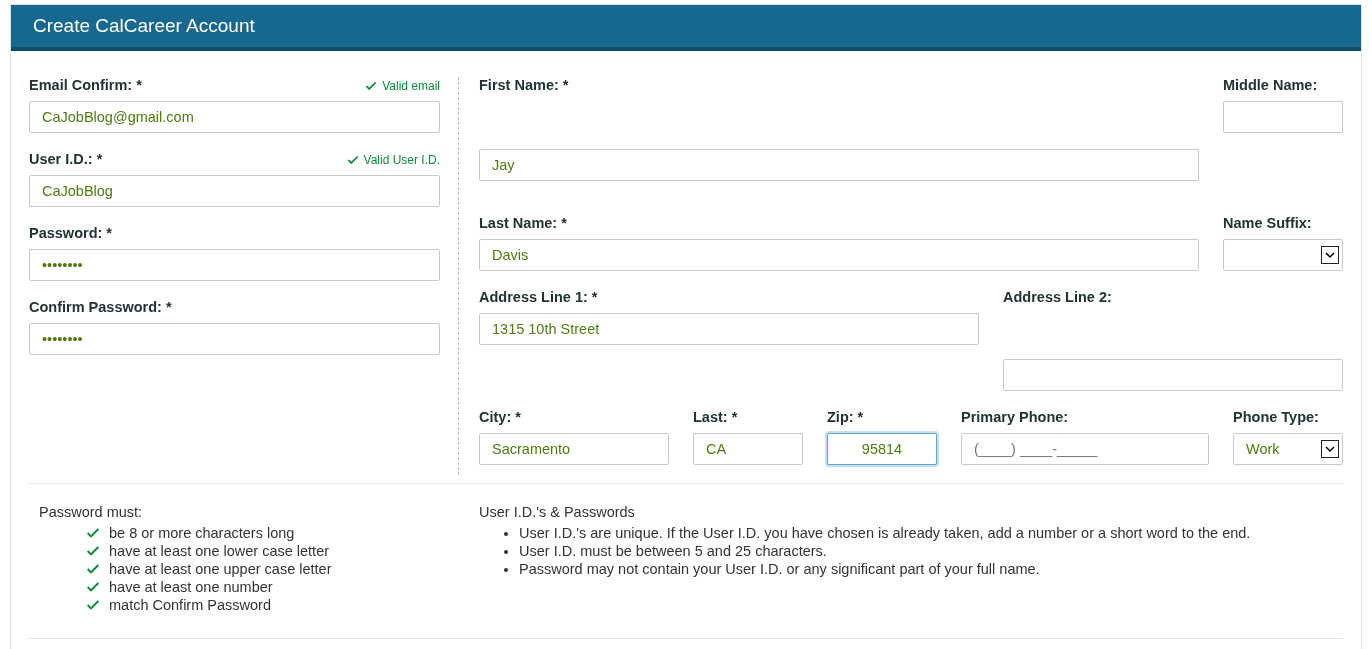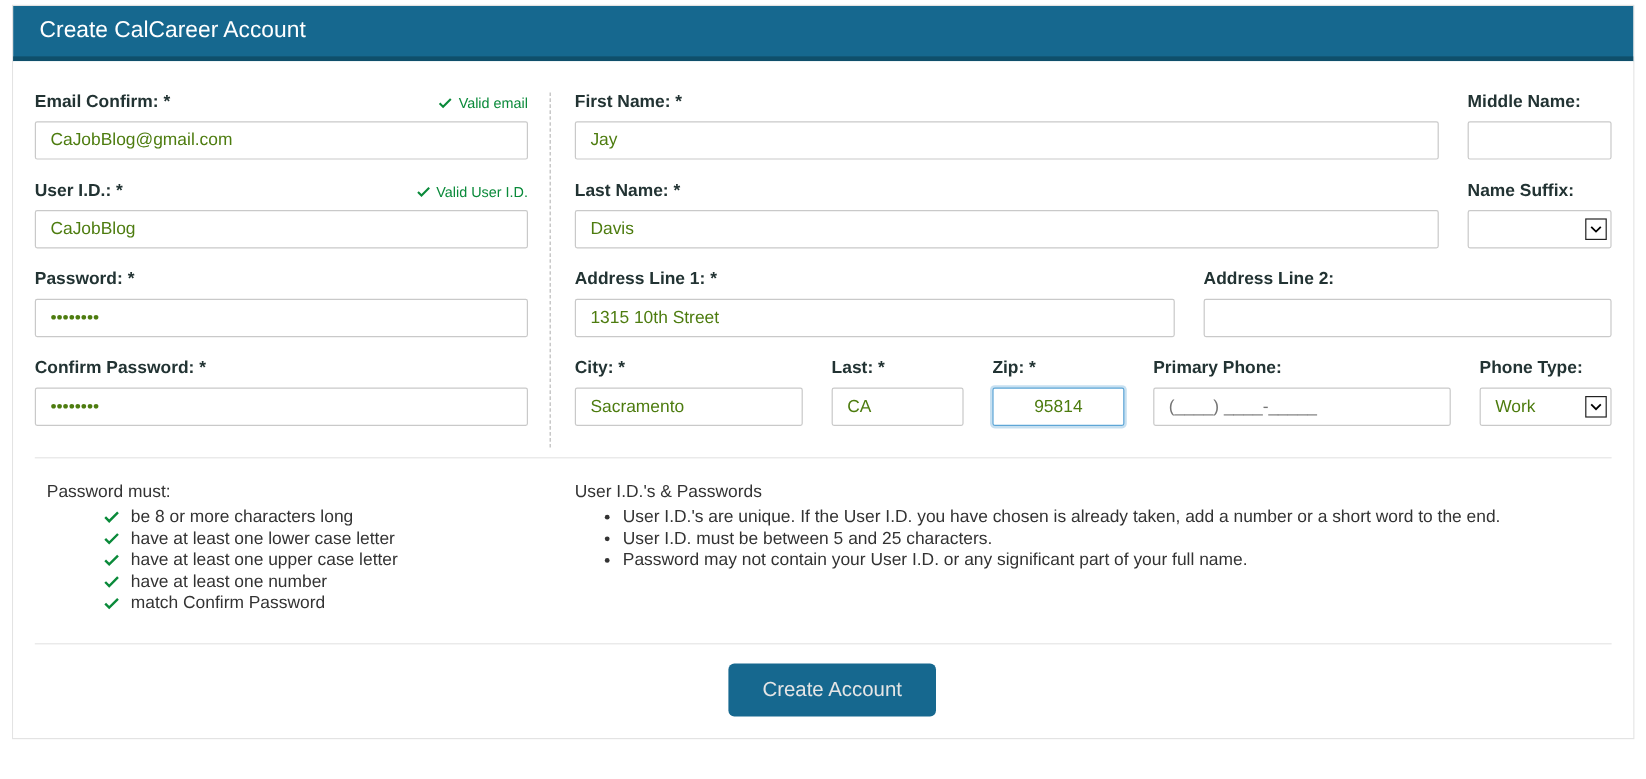--- a/index.html
+++ b/index.html
@@ -211,21 +211,21 @@
         <div class="field">
           <label class="fld-label">Confirm Password: *</label>
           <input type="text" value="••••••••" style="">
         </div>
 
       </div>
 
       <div class="col-right">
 
         <div class="form-row">
-          <div class="field" style="flex:1; margin-bottom:0;">
+          <div class="field" style="flex:1; margin-bottom:16px;gap:48px;">
             <label class="fld-label">First Name: *</label>
             <input type="text" value="Jay" style="">
           </div>
           <div class="field" style="width:120px; margin-bottom:0;">
             <label class="fld-label">Middle Name:</label>
             <input type="text" value="" style="">
           </div>
         </div>
 
         <div class="form-row">
@@ -244,21 +244,21 @@
               </span>
             </div>
           </div>
         </div>
 
         <div class="form-row">
           <div class="field" style="flex:1; margin-bottom:0;">
             <label class="fld-label">Address Line 1: *</label>
             <input type="text" value="1315 10th Street" style="">
           </div>
-          <div class="field" style="flex:1; margin-bottom:0; max-width:340px;">
+          <div class="field" style="flex:1; margin-bottom:0; max-width:340px;gap:46px;">
             <label class="fld-label">Address Line 2:</label>
             <input type="text" value="" style="">
           </div>
         </div>
 
         <div class="form-row" style="margin-bottom:10px;">
           <div class="field" style="width:190px; margin-bottom:0;">
             <label class="fld-label">City: *</label>
             <input type="text" value="Sacramento" style="">
           </div>

